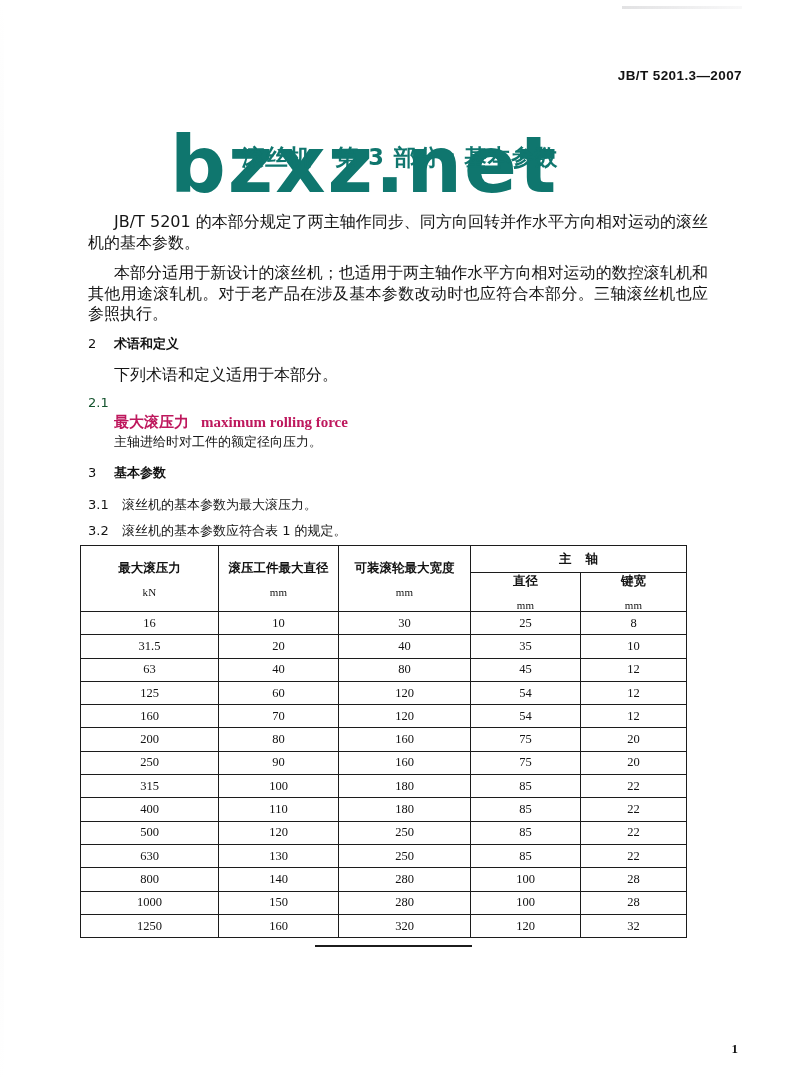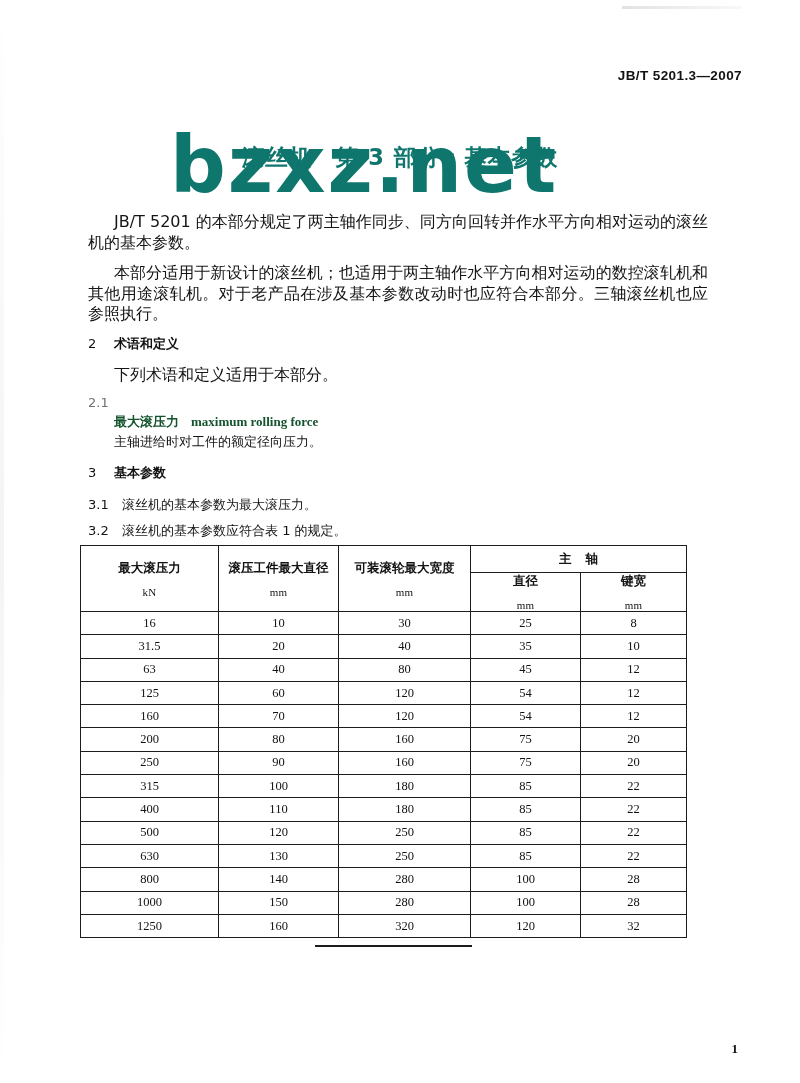--- a/index.html
+++ b/index.html
@@ -101,29 +101,29 @@
     font-size: 16px;
     line-height: 20.5px;
     margin: 0 0 10px 0;
     text-indent: 26px;
     text-align: justify;
     color: #151515;
   }
   .subnum {
     font-size: 13px;
     margin: 0 0 2px 0;
-    color: #737373;
+    color: #14532d;
   }
   .term-line {
-    font-size: 13px;
+    font-size: 15px;
     line-height: 20px;
     margin: 0;
     padding-left: 26px;
     font-weight: 700;
-    color: #14532d;
+    color: #be185d;
   }
   .term-line .en {
     font-family: "Liberation Serif", "DejaVu Serif", serif;
     font-weight: 700;
     margin-left: 12px;
   }
   .term-def {
     font-size: 13px;
     line-height: 20px;
     margin: 0 0 12px 0;

